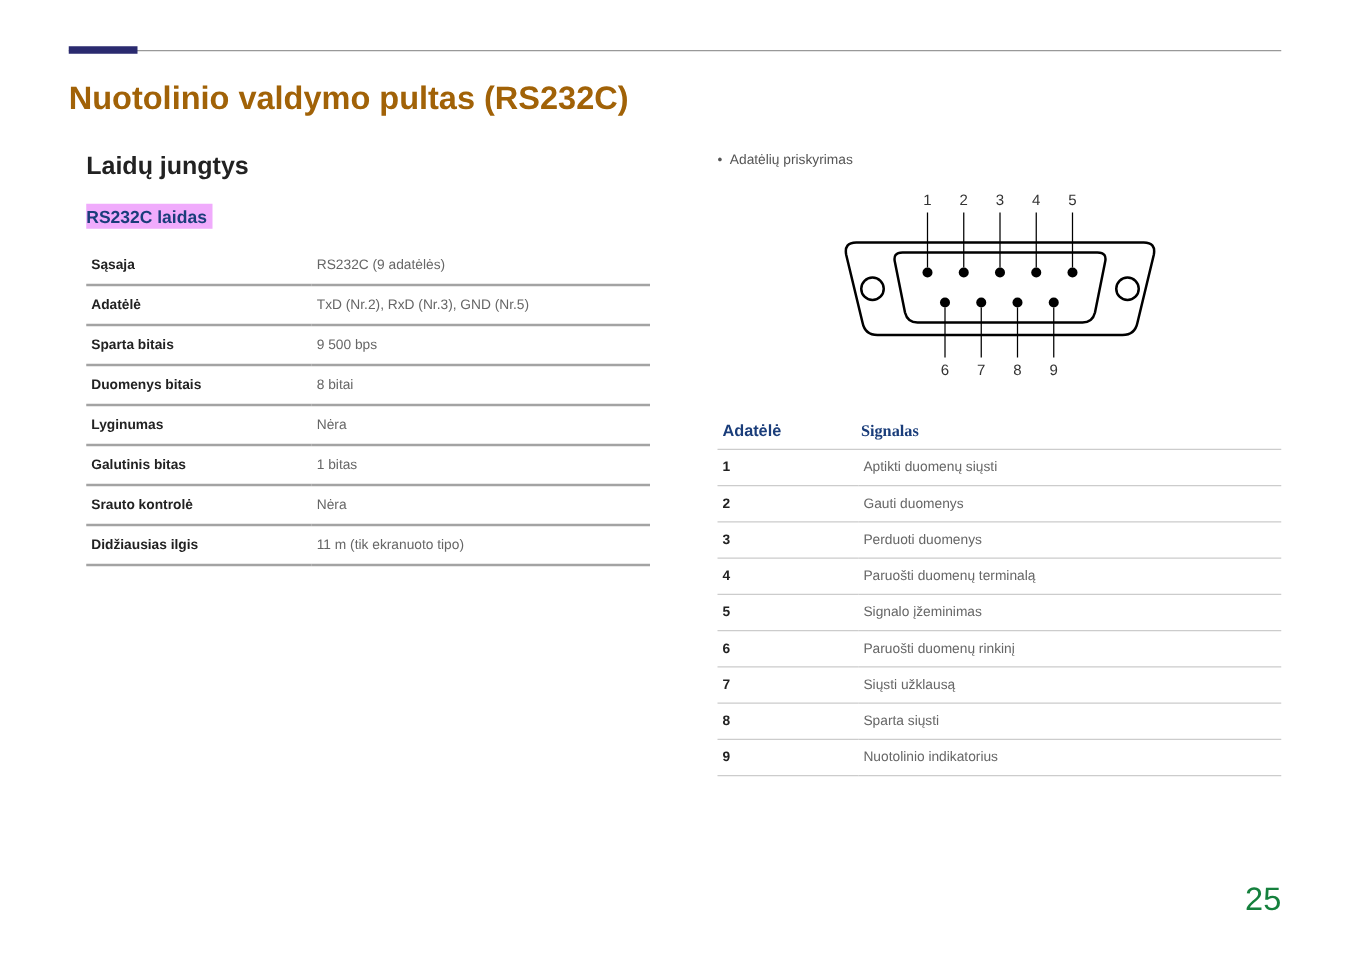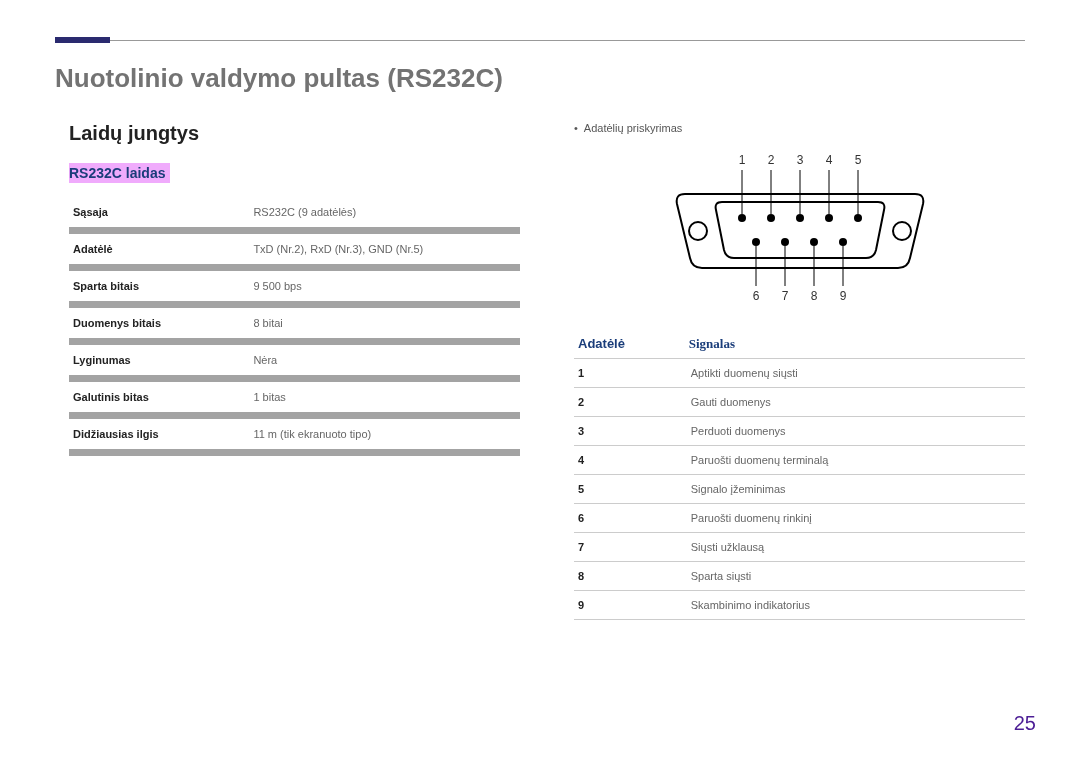--- a/index.html
+++ b/index.html
@@ -22,21 +22,21 @@
   .top-rule::before {
     content: "";
     position: absolute;
     top: -4px;
     left: 0;
     width: 55px;
     height: 6px;
     background: #2a2a6f;
   }
   .main-title {
-    color: #737373;
+    color: #a16207;
     font-size: 26px;
     font-weight: bold;
     margin-top: 22px;
     margin-bottom: 28px;
   }
   .columns {
     display: flex;
     gap: 40px;
   }
   .col {
@@ -58,21 +58,21 @@
     padding: 2px 4px 2px 0;
     margin-bottom: 14px;
   }
   table.spec {
     width: 100%;
     border-collapse: collapse;
     font-size: 11px;
   }
   table.spec td {
     padding: 9px 4px;
-    border-bottom: 7px solid #a3a3a3;
+    border-bottom: 2px solid #a3a3a3;
     vertical-align: middle;
   }
   table.spec td:first-child {
     font-weight: bold;
     width: 40%;
     color: #222;
   }
   table.spec td:last-child {
     color: #666;
   }
@@ -113,23 +113,23 @@
     width: 25%;
     font-weight: bold;
     color: #222;
   }
   table.signal td:last-child {
     color: #666;
   }
   .page-number {
     position: absolute;
     bottom: 28px;
-    right: 44px;
-    font-size: 20px;
-    color: #4c1d95;
+    right: 55px;
+    font-size: 26px;
+    color: #15803d;
   }
 </style>
 </head>
 <body>
 
 <div class="page">
   <div class="top-rule"></div>
 
   <h1 class="main-title">Nuotolinio valdymo pultas (RS232C)</h1>
 
@@ -157,20 +157,24 @@
               <td>Duomenys bitais</td>
               <td>8 bitai</td>
             </tr>
           <tr>
               <td>Lyginumas</td>
               <td>Nėra</td>
             </tr>
           <tr>
               <td>Galutinis bitas</td>
               <td>1 bitas</td>
+            </tr>
+          <tr>
+              <td>Srauto kontrolė</td>
+              <td>Nėra</td>
             </tr>
           <tr>
               <td>Didžiausias ilgis</td>
               <td>11 m (tik ekranuoto tipo)</td>
             </tr>
         </tbody>
       </table>
     </div>
 
     <div class="col">
@@ -254,21 +258,21 @@
           <tr>
               <td>7</td>
               <td>Siųsti užklausą</td>
             </tr>
           <tr>
               <td>8</td>
               <td>Sparta siųsti</td>
             </tr>
           <tr>
               <td>9</td>
-              <td>Skambinimo indikatorius</td>
+              <td>Nuotolinio indikatorius</td>
             </tr>
         </tbody>
       </table>
     </div>
 
   </div>
 
   <div class="page-number">25</div>
 </div>
 

